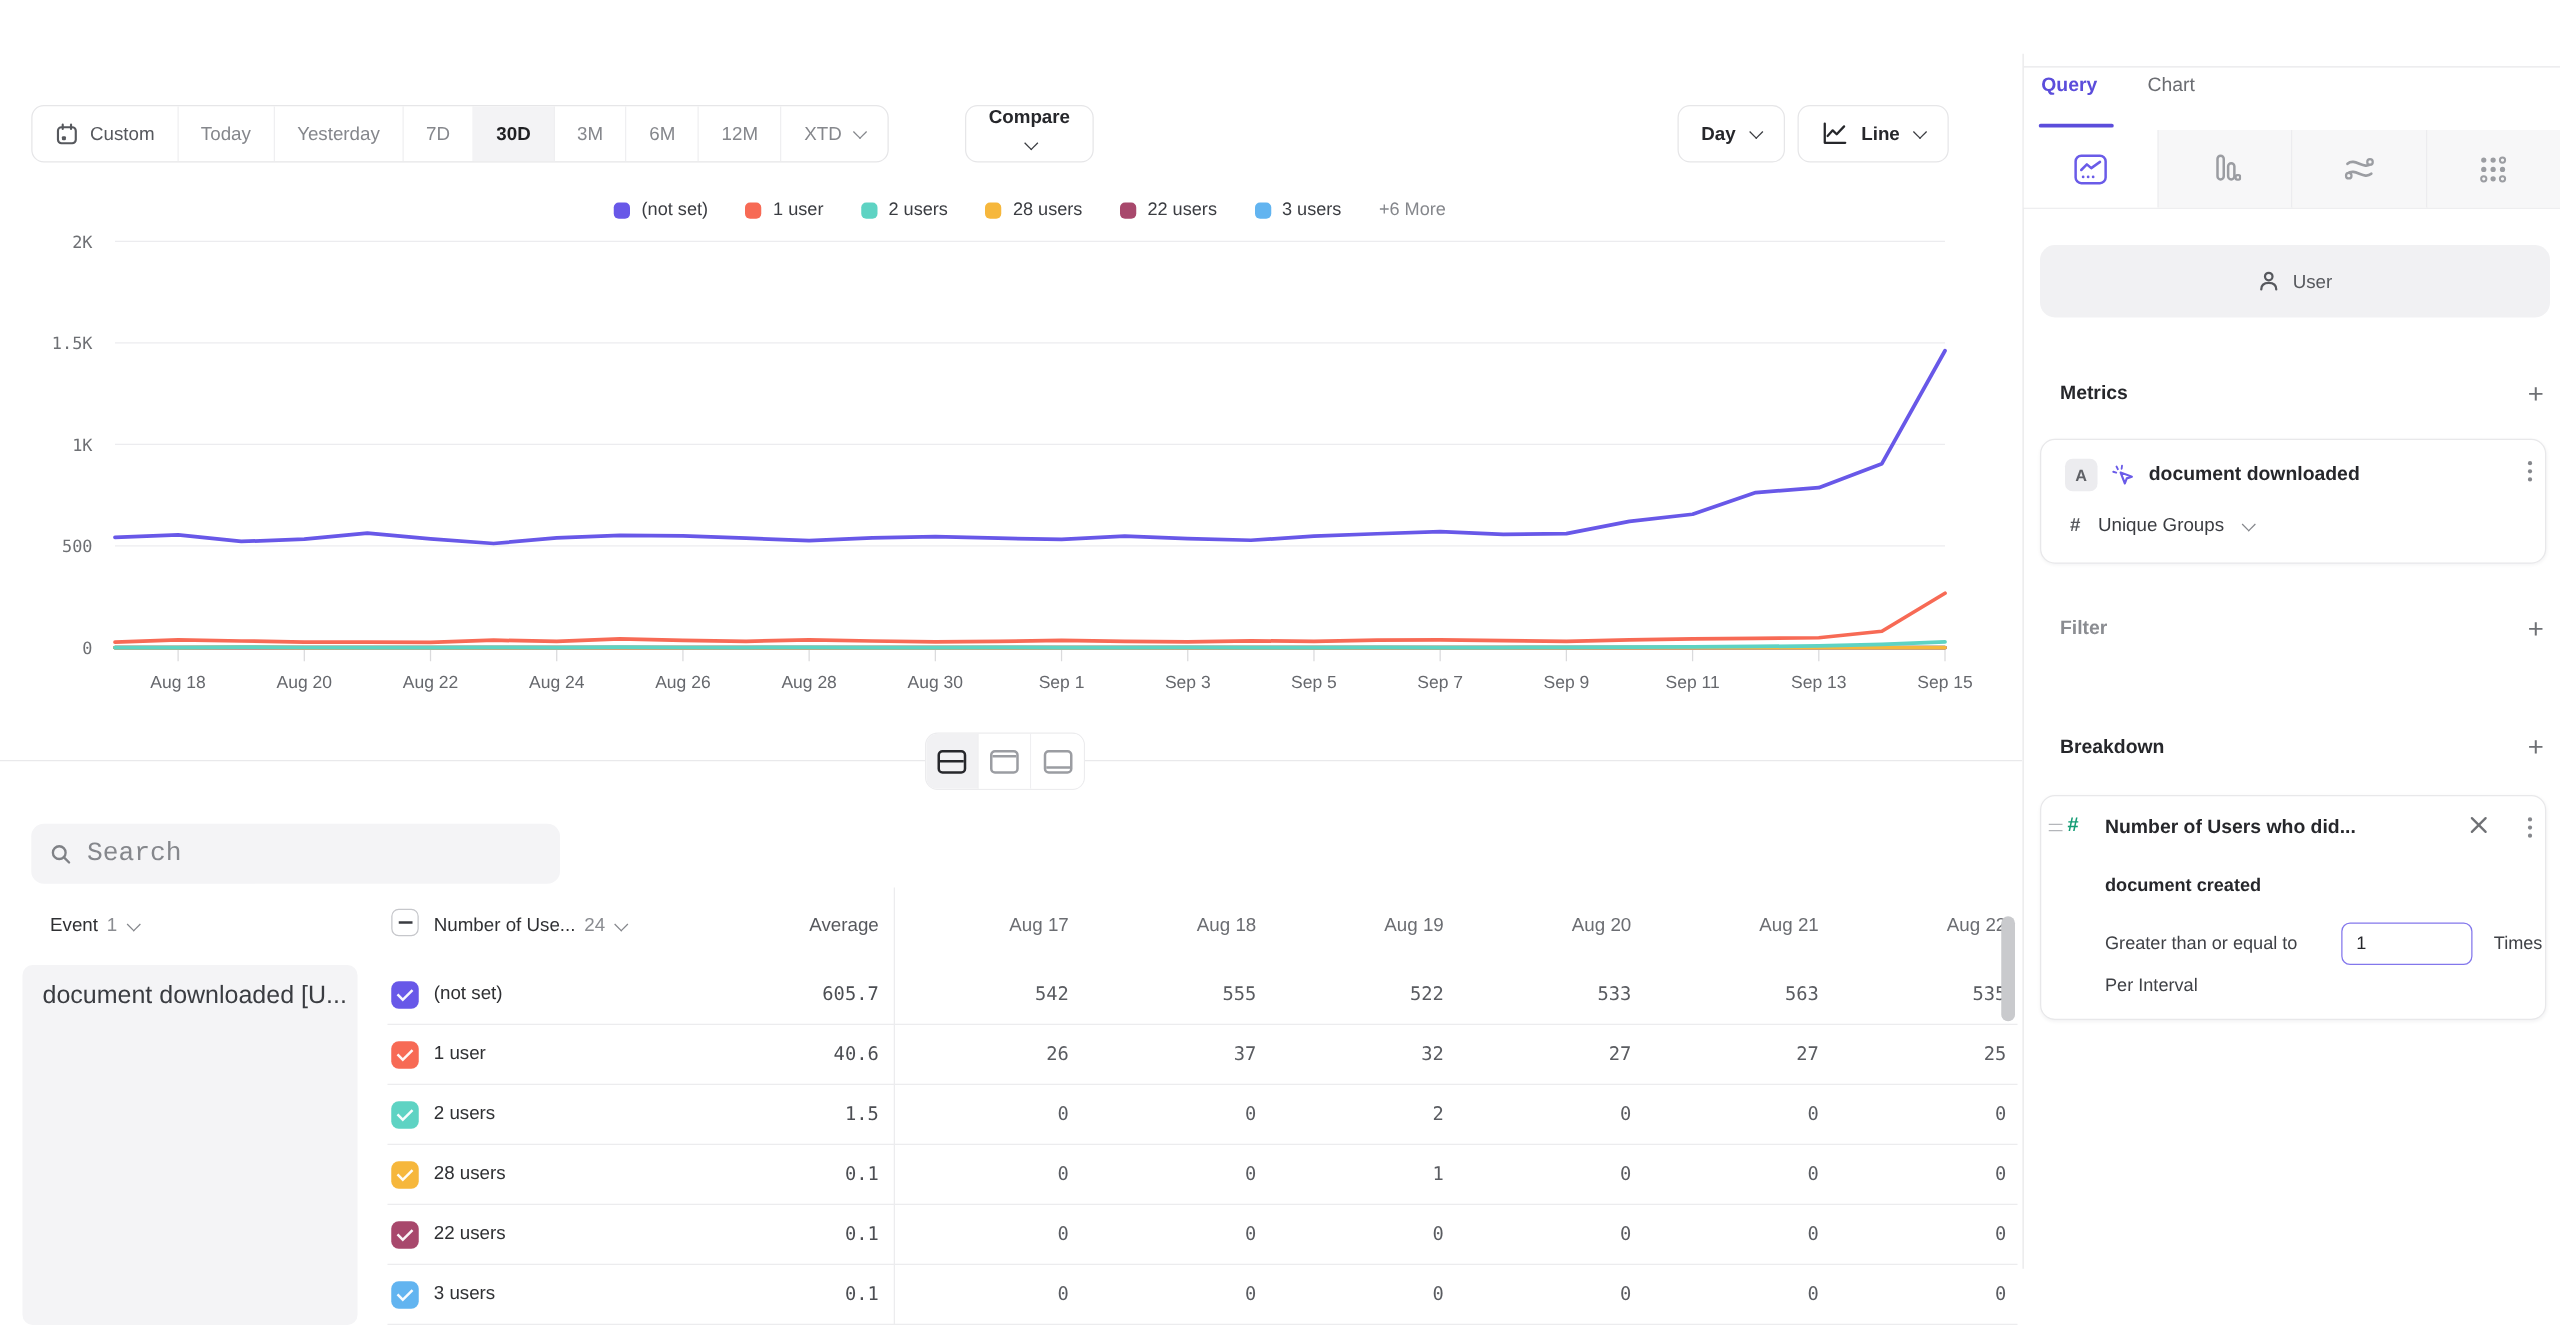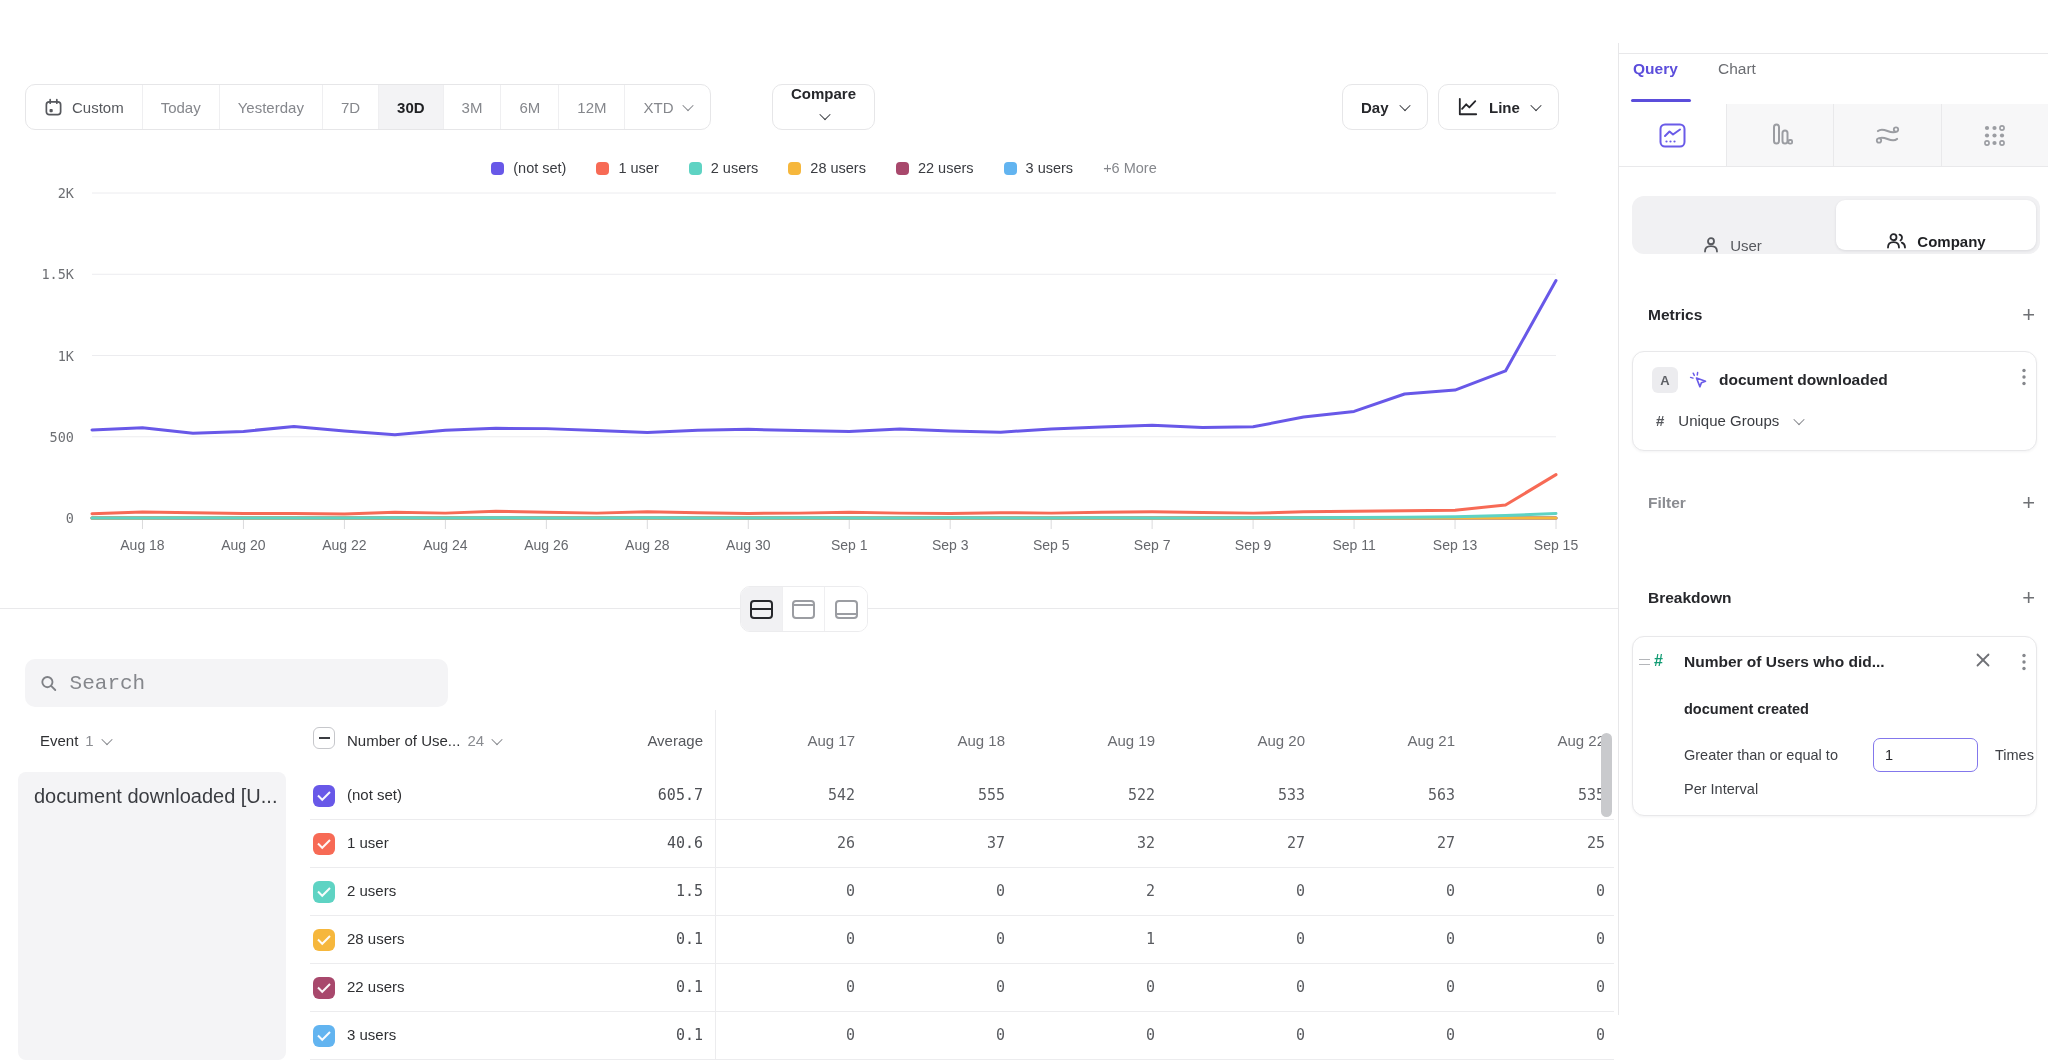--- a/index.html
+++ b/index.html
@@ -73,21 +73,21 @@
   .p-topline { position:absolute; left:0; top:10px; right:0; border-top:1px solid #e8e8ea; }
   .p-tab { position:absolute; top:17px; font-size:15.5px; cursor:pointer; }
   .p-tab.q { left:14px; color:#5b4ddb; font-weight:700; }
   .p-tab.c { left:99px; color:#6b6d72; font-weight:400; }
   .p-underline { position:absolute; left:12px; top:56px; width:60px; height:3px; background:#5b4ddb; border-radius:2px; }
   .ct-row { position:absolute; left:0; top:61px; right:0; height:63px; display:flex; border-bottom:1px solid #e9e9eb; }
   .ct-cell { flex:1; display:flex; align-items:center; justify-content:center; border-right:1px solid #e9e9eb; background:#f7f7f8; cursor:pointer; }
   .ct-cell:last-child { border-right:none; }
   .ct-cell.sel { background:#fff; }
   .seg { position:absolute; left:13px; top:153px; width:408px; height:58px; background:#f1f1f3; border-radius:12px; display:flex; }
-  .seg-half { flex:1; display:flex; align-items:flex-end; justify-content:center; gap:10px; font-size:15px; color:#56585d; cursor:pointer; }
+  .seg-half { flex:1; display:flex; align-items:center; justify-content:center; gap:10px; font-size:15px; color:#56585d; cursor:pointer; }
   .seg-half.on { background:#fff; border-radius:9px; margin:4px; box-shadow:0 1px 3px rgba(20,20,40,.10); color:#1f2023; font-weight:600; }
   .sec-head { position:absolute; left:29px; right:13px; display:flex; justify-content:space-between; align-items:center; font-size:15.5px; font-weight:700; color:#26272b; }
   .sec-head.light { color:#8a8c91; font-weight:600; }
   .plus { font-size:22px; font-weight:400; color:#6f7175; line-height:20px; cursor:pointer; }
   .card { position:absolute; left:13px; width:405px; background:#fff; border:1px solid #e8e8ea; border-radius:12px; box-shadow:0 1px 3px rgba(20,20,40,.05); }
   .m-row1 { position:absolute; left:19px; top:15px; display:flex; align-items:center; gap:11px; }
   .a-badge { width:26px; height:26px; background:#ececef; border-radius:6px; display:flex; align-items:center; justify-content:center; font-size:13px; font-weight:700; color:#5f6166; }
   .m-title { font-size:15.5px; font-weight:600; color:#26272b; }
   .m-row2 { position:absolute; left:23px; top:60px; display:flex; align-items:center; gap:14px; font-size:15px; color:#3a3c41; cursor:pointer; }
   .hash-g { color:#56585d; font-weight:600; }
@@ -404,29 +404,20 @@
   </div>
 
   <div class="seg">
     <div class="seg-half">
       <svg width="18" height="18" viewBox="0 0 18 18">
           <circle cx="9" cy="5.2" r="3" fill="none" stroke="#56585d" stroke-width="1.8"></circle>
           <path d="M3,15.5 C3,11.8 5.7,10.2 9,10.2 C12.3,10.2 15,11.8 15,15.5" fill="none" stroke="#56585d" stroke-width="1.8" stroke-linecap="round"></path>
         </svg>
       <span>User</span>
     </div>
-    <div class="seg-half on">
-      <svg width="21" height="18" viewBox="0 0 21 18">
-          <circle cx="7.5" cy="5.2" r="3" fill="none" stroke="#26272b" stroke-width="1.8"></circle>
-          <path d="M2,15.5 C2,11.8 4.5,10.2 7.5,10.2 C10.5,10.2 13,11.8 13,15.5" fill="none" stroke="#26272b" stroke-width="1.8" stroke-linecap="round"></path>
-          <path d="M13.5,2.6 C15,3 16,4.2 16,5.8 C16,7 15.4,7.9 14.5,8.5" fill="none" stroke="#26272b" stroke-width="1.8" stroke-linecap="round"></path>
-          <path d="M15.8,10.6 C17.8,11.3 19,12.9 19,15.5" fill="none" stroke="#26272b" stroke-width="1.8" stroke-linecap="round"></path>
-        </svg>
-      <span>Company</span>
-    </div>
   </div>
 
   <div class="sec-head" style="top:262px;">
     <span>Metrics</span>
     <span class="plus">+</span>
   </div>
 
   <div class="card" style="top:308px; height:100px;">
     <div class="m-row1">
       <span class="a-badge">A</span>

